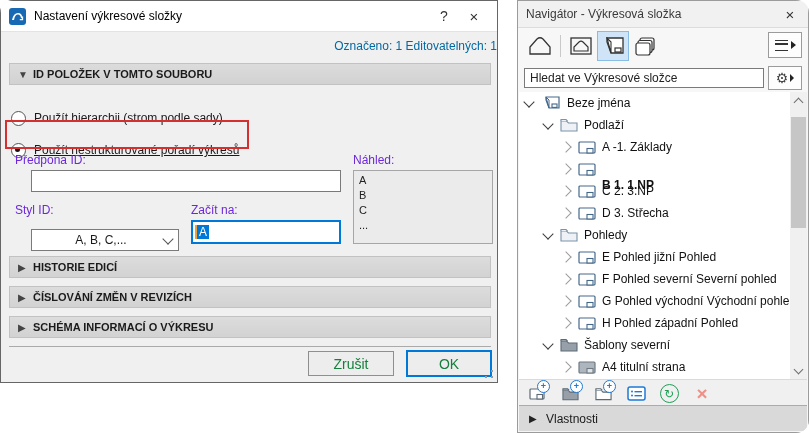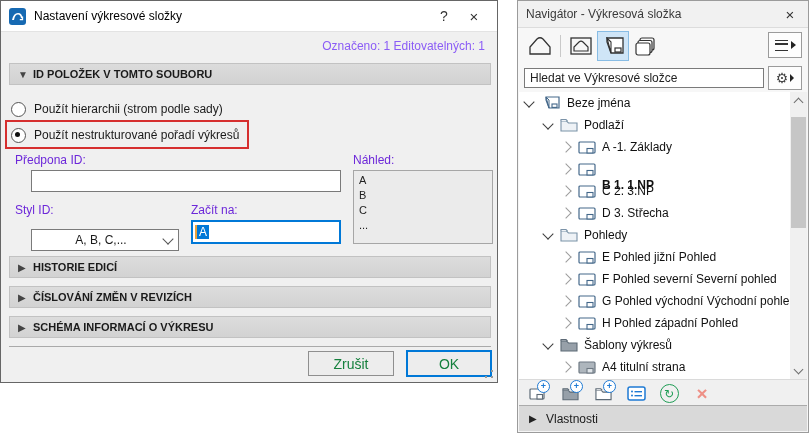--- a/index.html
+++ b/index.html
@@ -1,30 +1,30 @@
 <!DOCTYPE html>
 <html><head>
 <meta charset="utf-8">
 <style>
   html,body{margin:0;padding:0;background:#ffffff;}
   body{font-family:"Liberation Sans","DejaVu Sans",sans-serif;font-size:12px;color:#1a1a1a;
        -webkit-font-smoothing:antialiased;}
-  #stage{position:relative;width:809px;height:433px;background:#ffffff;overflow:hidden;}
+  #stage{position:relative;width:809px;height:433px;background:#ffffff;overflow:hidden;border-radius:13px;}
 
   
   .dialog{position:absolute;left:0;top:0;width:498px;height:383px;background:#f0f0f0;
           border:1px solid #666;box-sizing:border-box;}
   .titlebar{height:30px;background:#ffffff;display:flex;align-items:center;padding:0 8px;border-bottom:1px solid #e3e3e3;}
   .app-icon{width:17px;height:17px;border-radius:3px;background:#1669b2;position:relative;flex:0 0 auto;}
   .app-icon svg{position:absolute;left:1px;top:1px;}
   .dlg-title{margin-left:8px;flex:1;color:#000;}
   .cap-btn{width:30px;height:22px;display:flex;align-items:center;justify-content:center;
            color:#333;font-size:14px;cursor:default;}
   .cap-btn.close{font-size:15px;}
-  .status-line{position:absolute;right:12px;top:38px;color:#8b5cf6;}
+  .status-line{position:absolute;right:0;top:38px;color:#0369a1;}
 
   .sec-hdr{position:absolute;left:8px;width:482px;height:22px;background:linear-gradient(#dcdcdc,#d2d2d2);
            border:1px solid #c2c2c2;box-sizing:border-box;display:flex;align-items:center;gap:7px;
            font-weight:bold;font-size:11px;color:#1a1a1a;padding-left:8px;}
   .tri{font-size:10px;color:#444;width:8px;display:inline-block;}
 
   .radio-row{position:absolute;left:10px;display:flex;align-items:center;gap:8px;height:18px;}
   .radio{width:13px;height:13px;border:1px solid #555;border-radius:50%;background:#fff;position:relative;flex:0 0 auto;}
   .radio.sel::after{content:"";position:absolute;left:3px;top:3px;width:5px;height:5px;border-radius:50%;background:#111;}
   .red-box{position:absolute;left:4px;top:119px;width:244px;height:29px;border:2px solid #d62f2f;box-sizing:border-box;}
@@ -125,25 +125,25 @@
       <span class="cap-btn close">×</span>
     </div>
 
     <div class="status-line">Označeno: 1 Editovatelných: 1</div>
 
     <div class="sec-hdr" style="top:62px;">
       <span class="tri">▼</span>
       <span>ID POLOŽEK V TOMTO SOUBORU</span>
     </div>
 
-    <div class="radio-row" style="top:99px;">
+    <div class="radio-row" style="top:108px;">
       <span class="radio"></span>
       <span>Použít hierarchii (strom podle sady)</span>
     </div>
-    <div class="radio-row" style="top:125px;">
+    <div class="radio-row" style="top:140px;text-decoration:underline;">
       <span class="radio sel"></span>
       <span>Použít nestrukturované pořadí výkresů</span>
     </div>
     <div class="red-box"></div>
 
     <div class="fld-label" style="left:14px;top:152px;">Předpona ID:</div>
     <input class="txt-input" style="left: 30px; top: 169px; width: 310px;" value="">
     <div class="fld-label" style="left:352px;top:152px;">Náhled:</div>
     <div class="preview-box">
       <div>A</div>
@@ -330,21 +330,21 @@
         </svg>
         <span class="tlabel">H Pohled západní Pohled</span>
       </div>
 
       <div class="trow lvl1">
         <span class="chev exp"></span>
         <svg class="t-ic" width="18" height="14" viewBox="0 0 18 14">
           <path d="M1 3 L6.5 3 L8.5 5 L17 5 L17 13 L1 13 Z" fill="#97a0a9" stroke="#5d6a76" stroke-width="1.1"></path>
           <path d="M1 3 L1 1.5 L6 1.5 L7.5 3" fill="#97a0a9" stroke="#5d6a76" stroke-width="1.1"></path>
         </svg>
-        <span class="tlabel">Šablony výkresů</span>
+        <span class="tlabel">Šablony severní</span>
       </div>
 
       <div class="trow lvl2">
         <span class="chev col"></span>
         <svg class="t-ic" width="18" height="13" viewBox="0 0 18 13">
           <rect x="1" y="1" width="16" height="11" rx="1" fill="#aeb6bd" stroke="#6e7983" stroke-width="1.2"></rect>
           <rect x="9" y="7.5" width="6" height="4.5" fill="#dfe4e8" stroke="#6e7983" stroke-width="1.1"></rect>
         </svg>
         <span class="tlabel">A4 titulní strana</span>
       </div>

